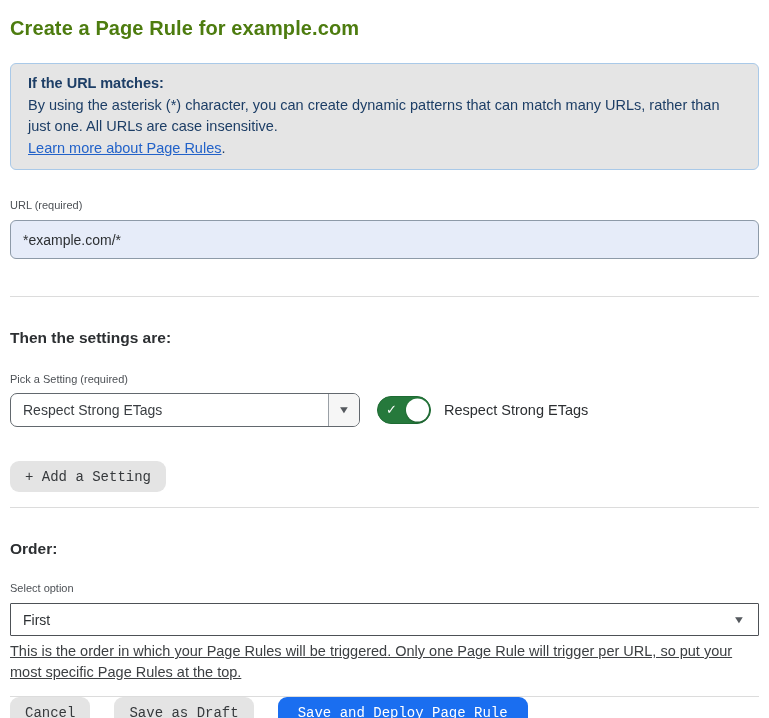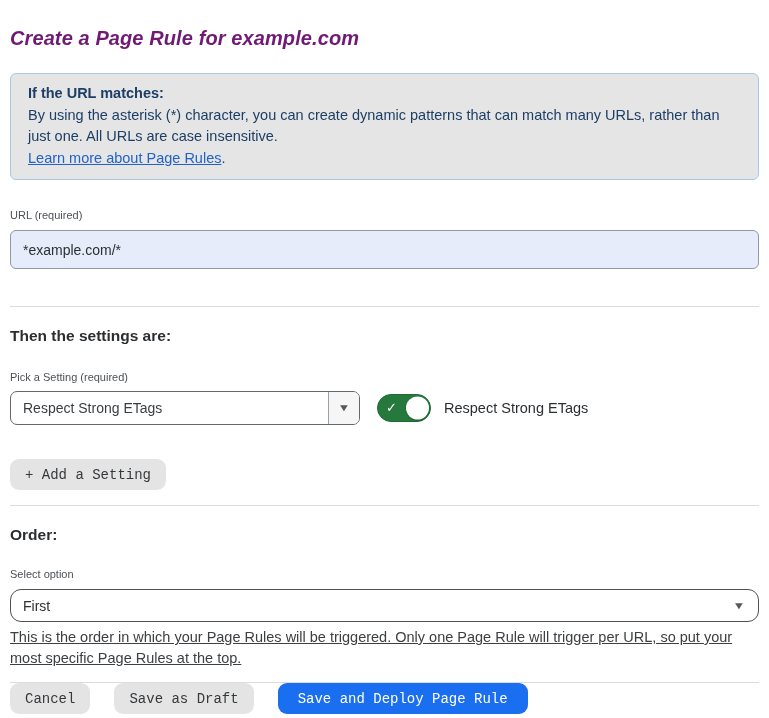--- a/index.html
+++ b/index.html
@@ -6,27 +6,26 @@
   html, body {
     width: 769px; height: 718px;
     background: #ffffff;
     font-family: "Liberation Sans", "DejaVu Sans", sans-serif;
     color: #303336;
     overflow: hidden;
   }
   .container { width: 769px; padding: 0 10px; }
 
   .page-title {
-    margin-top: 26px;
+    margin-top: 16px;
     font-size: 20px;
     line-height: 24px;
     font-weight: 700;
-    color: #701a75;
+    color: #4d7c0f;
     letter-spacing: .1px;
-    font-style: italic;
   }
 
   
   .info-box {
     margin-top: 23px;
     border: 1px solid #a9c9e8;
     background: #e5e5e5;
     border-radius: 6px;
     padding: 9px 17px 10px 17px;
     font-size: 14.5px;
@@ -71,21 +70,21 @@
   }
   .divider.d1 { margin-top: 37px; }
   .divider.d2 { margin-top: 15px; }
   .divider.d3 { margin-top: 13px; }
 
   .section-heading {
     font-size: 15.5px;
     line-height: 19px;
     font-weight: 700;
     color: #2c2f32;
-    margin-top: 19px;
+    margin-top: 31px;
   }
 
   
   .setting-row {
     margin-top: 6px;
     display: flex;
     align-items: center;
   }
   .setting-select {
     width: 350px;
@@ -179,21 +178,21 @@
     padding: 13px 20px;
   }
   .add-setting-btn { margin-top: 34px; }
 
   
   .order-select {
     margin-top: 7px;
     width: 749px;
     height: 33px;
     border: 1px solid #4d5156;
-    border-radius: 11px;
+    border-radius: 1px;
     background: #ffffff;
     display: flex;
     align-items: center;
     padding: 0 14px 0 12px;
     font-size: 14px;
     color: #2d3033;
     cursor: pointer;
   }
   .order-select .select-value { flex: 1; }
 

